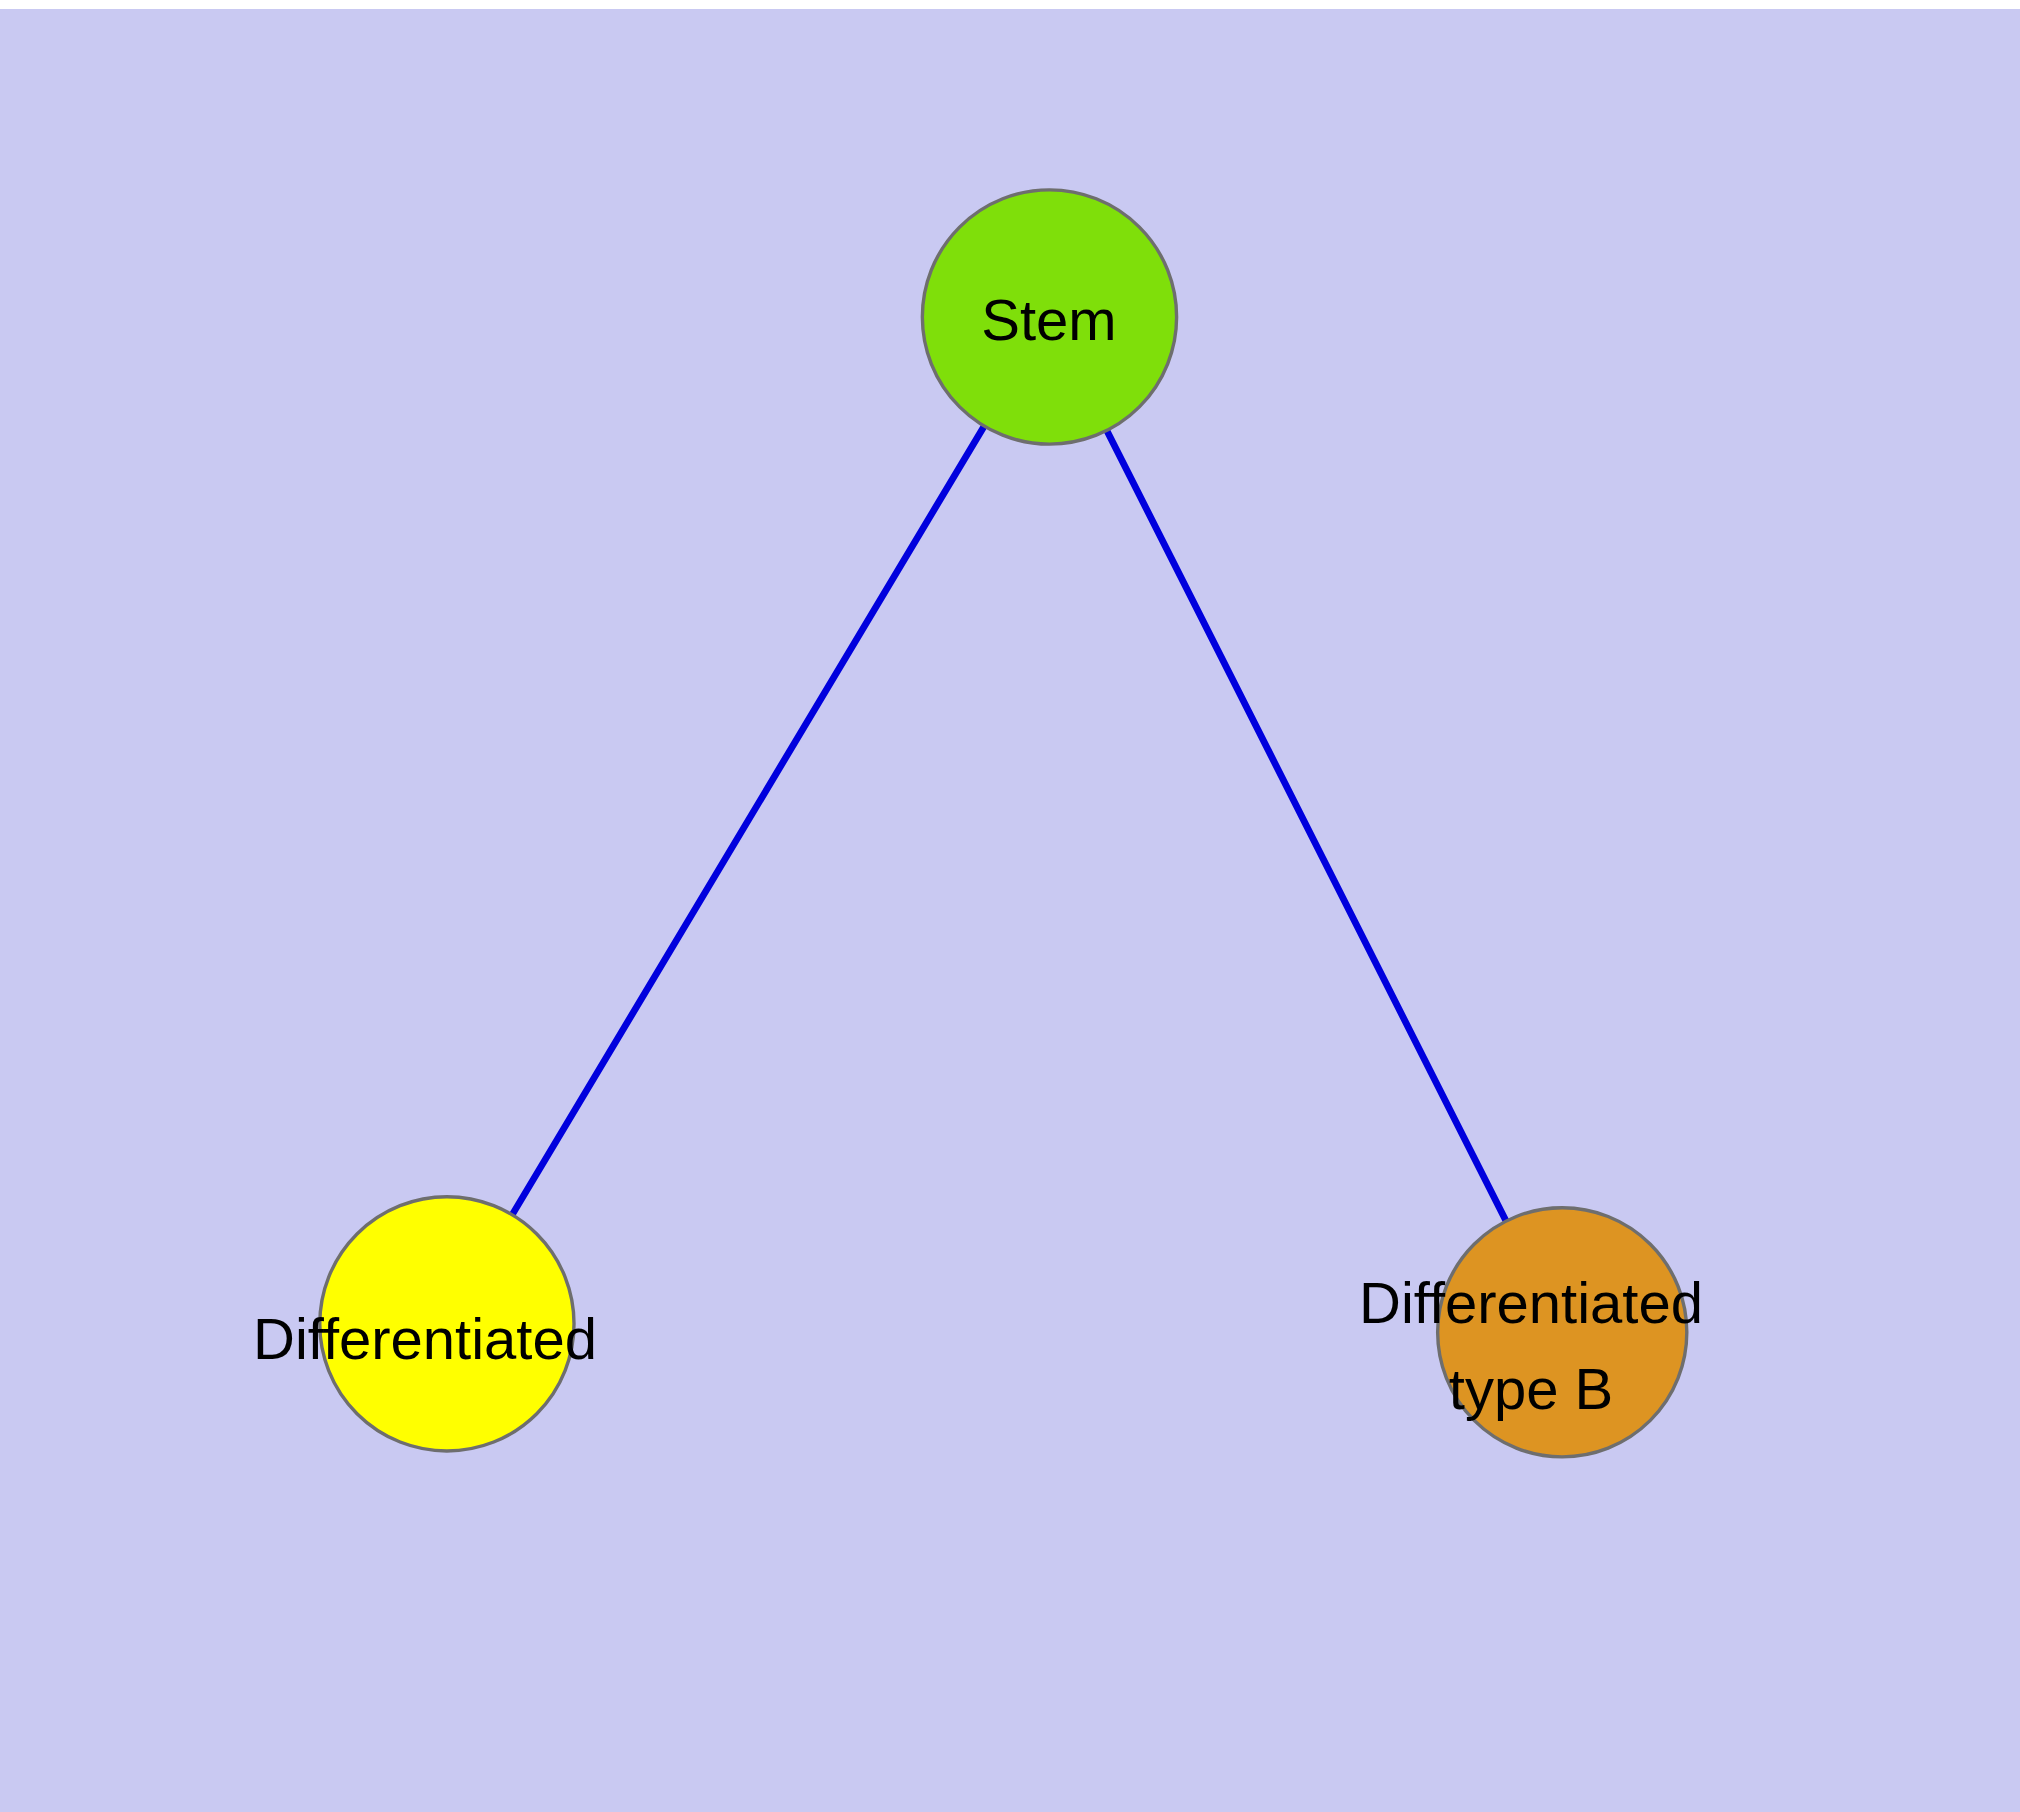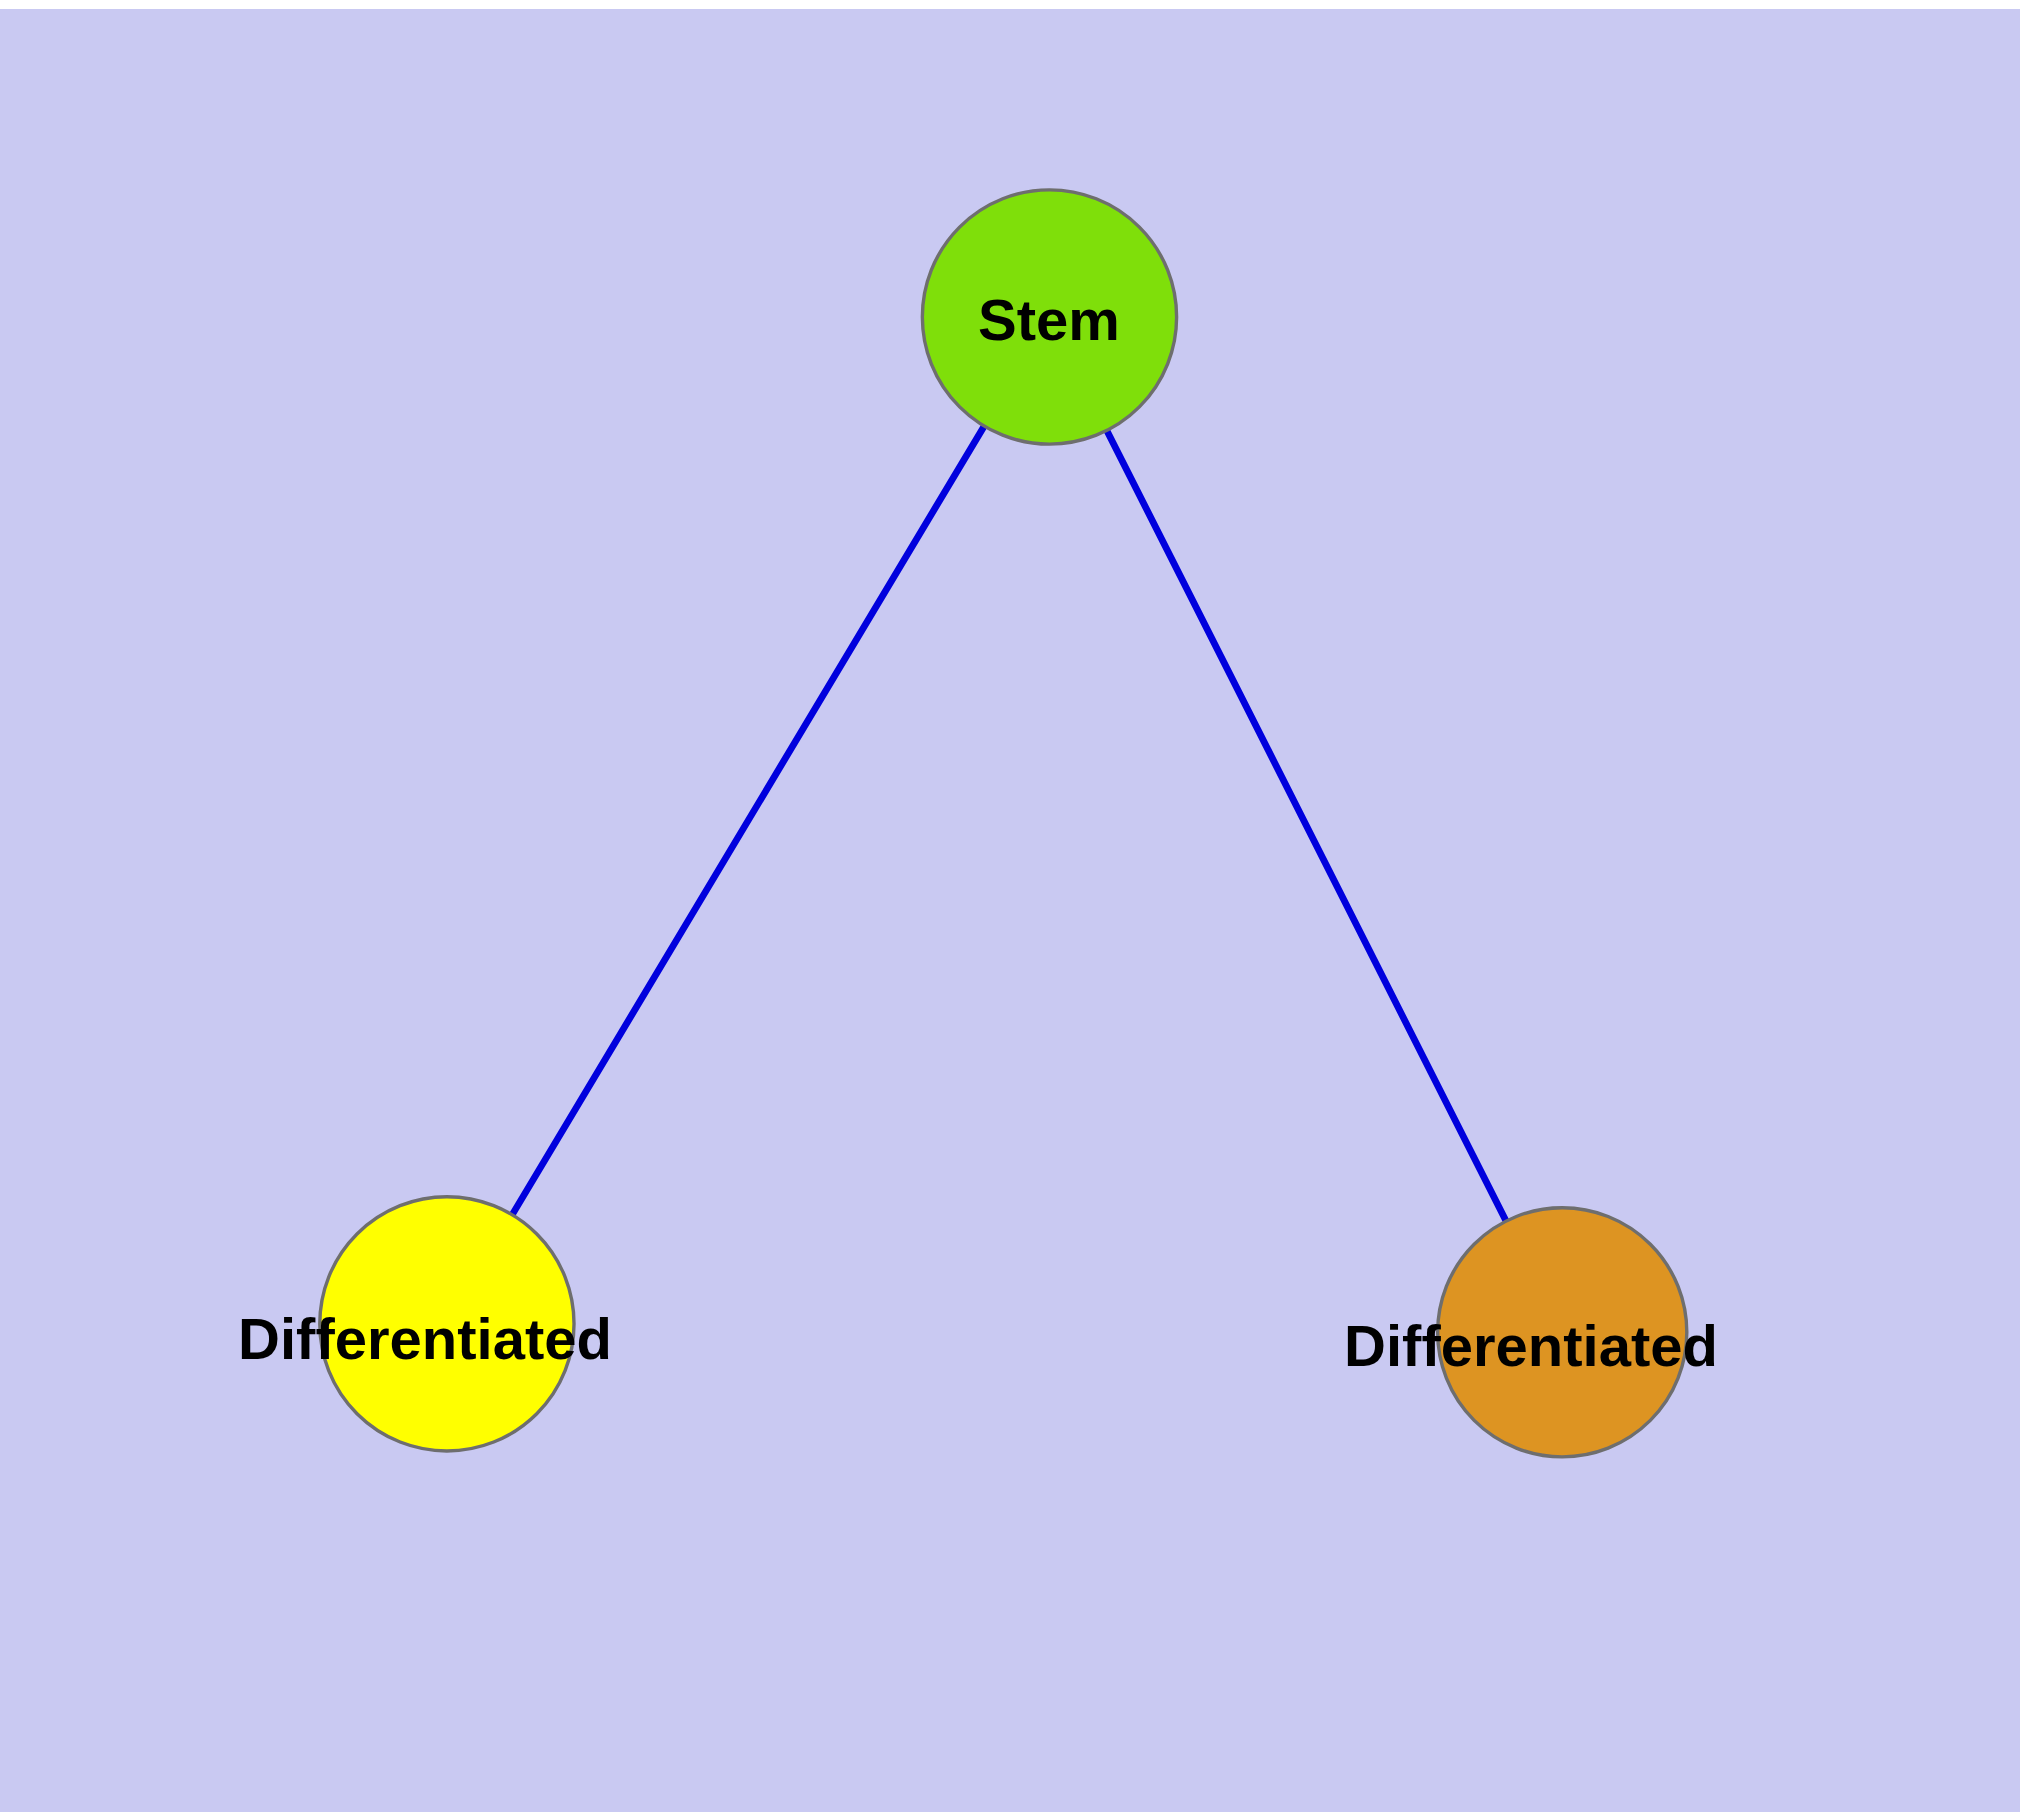--- a/index.html
+++ b/index.html
@@ -33,21 +33,21 @@
   }
   #graph-svg circle {
     stroke: #6e6e6e;
     stroke-width: 4;
   }
   .node-label {
     position: absolute;
     transform: translate(-50%, -50%);
     text-align: center;
     color: #000000;
-    font-weight: bold;
+    font-weight: normal;
     font-size: 58px;
     line-height: 86px;
     white-space: nowrap;
     pointer-events: none;
   }
   .node-label.single {
     line-height: 58px;
   }
 </style>
 </head>
@@ -67,15 +67,16 @@
   </svg>
 
   <div class="node-label single" style="left:1049px; top:320px;">Stem</div>
 
   <div class="node-label" style="left:425px; top:1339px;">
     <div>Differentiated</div>
   </div>
 
   <div class="node-label" style="left:1531px; top:1346px;">
     <div>Differentiated</div>
+    <div>type B</div>
   </div>
 </div>
 
 
 </body></html>

